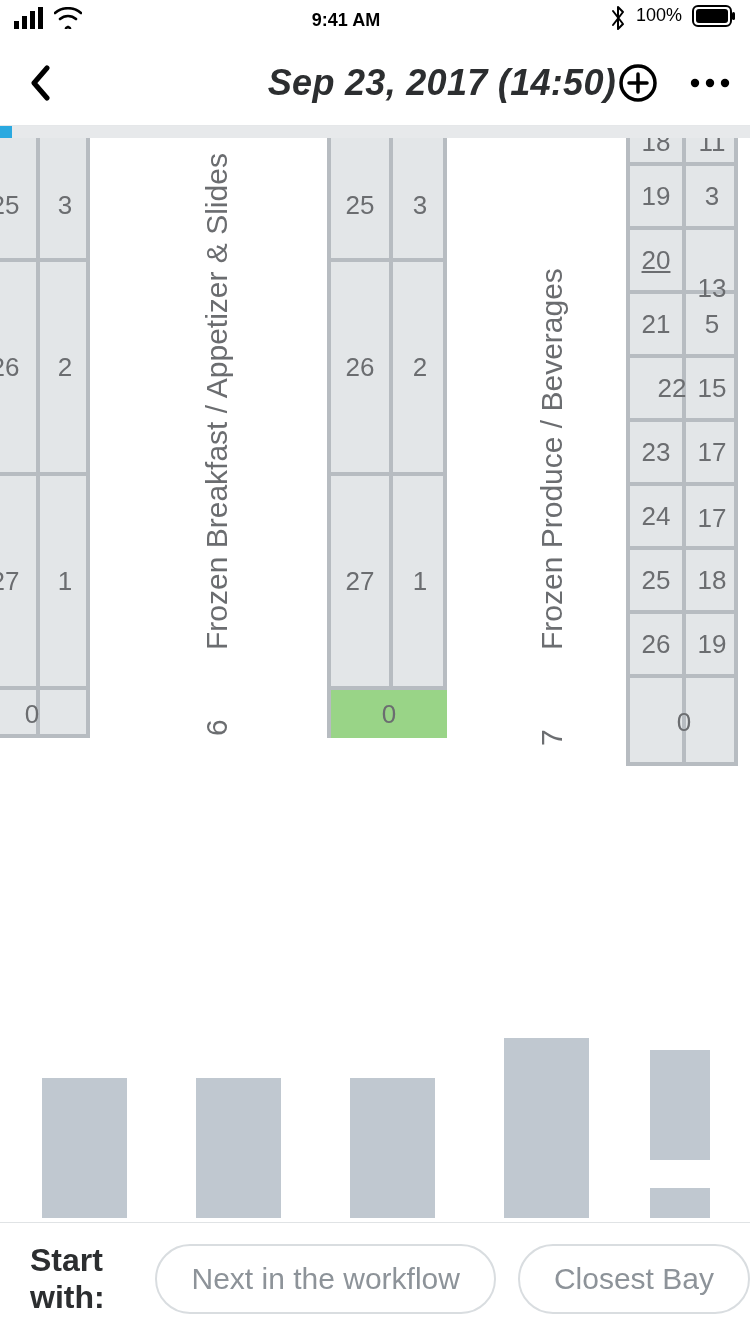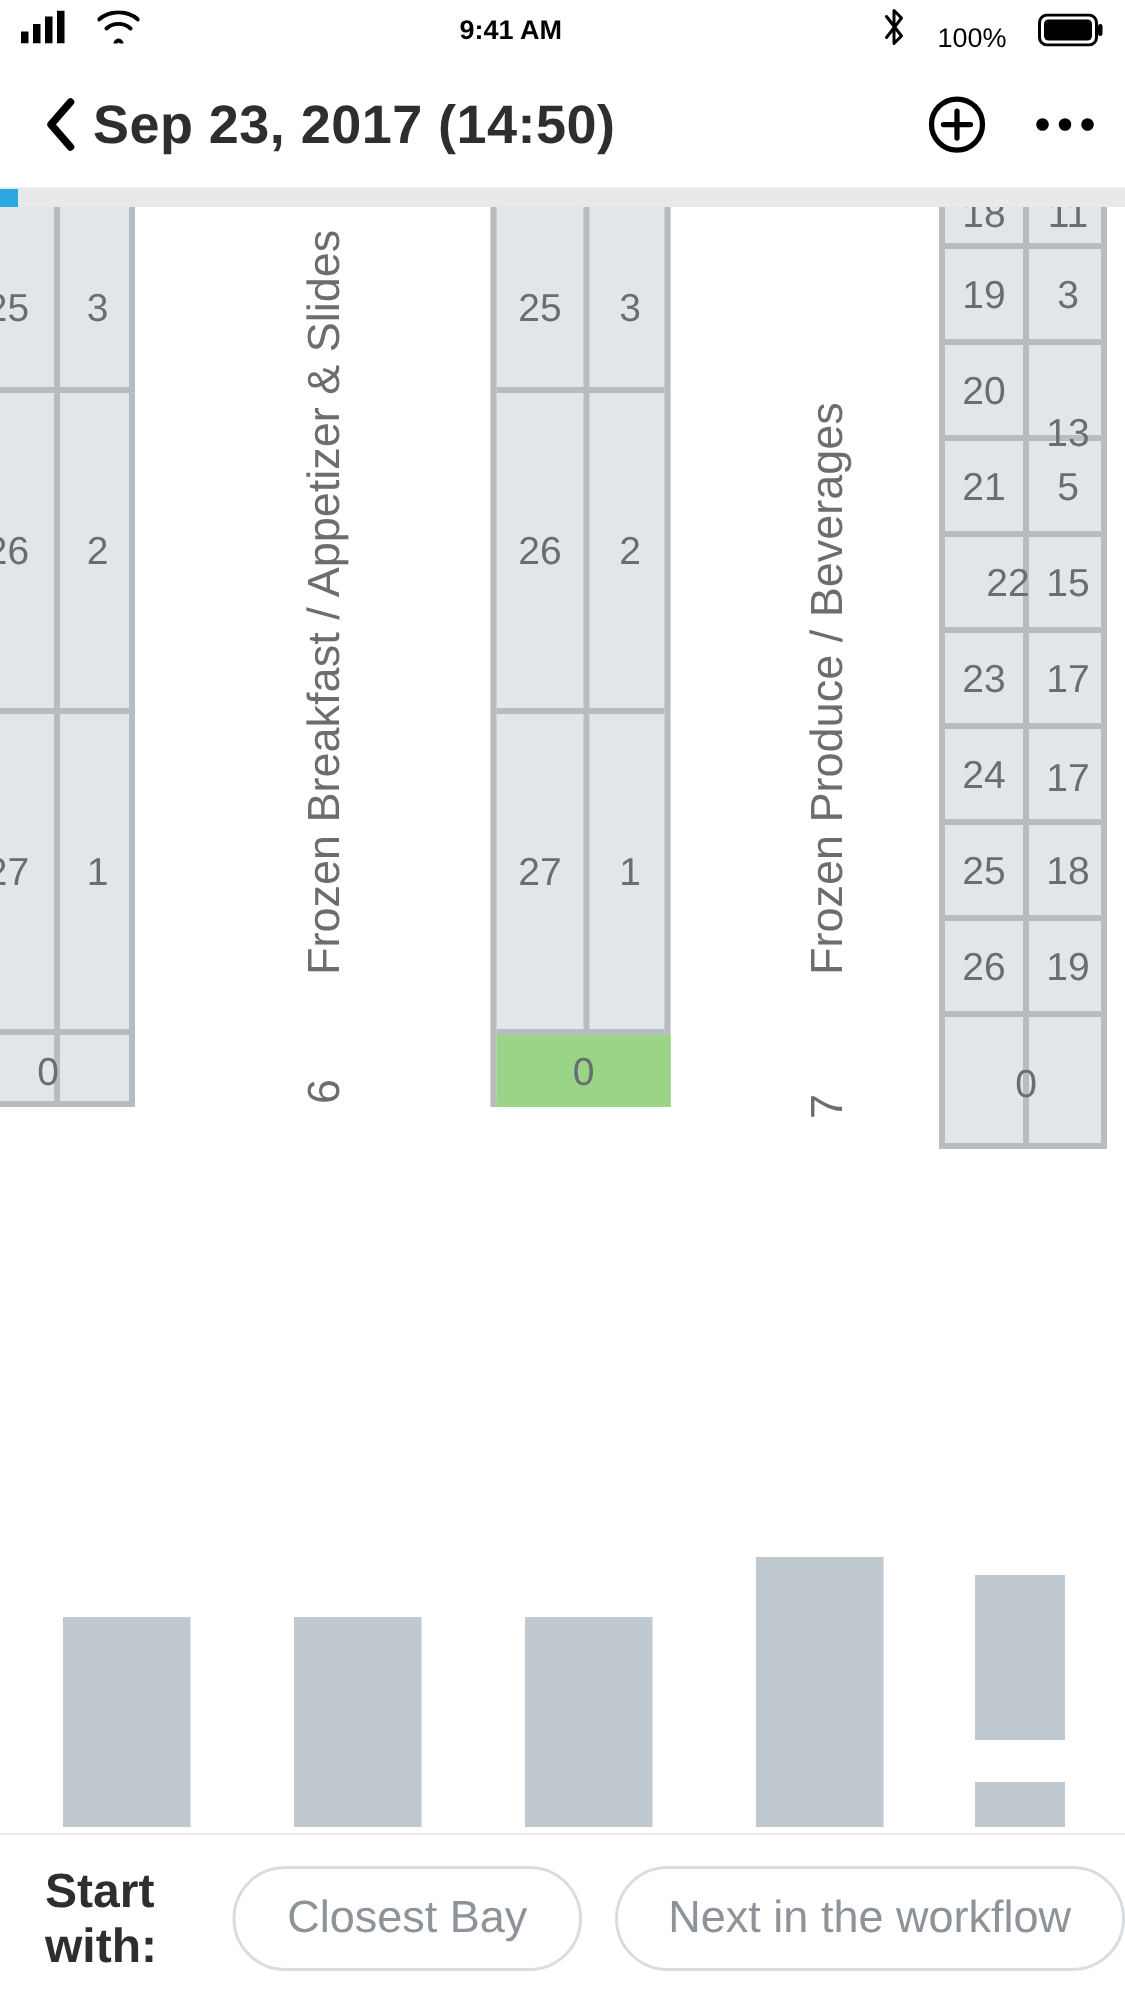--- a/index.html
+++ b/index.html
@@ -1,26 +1,26 @@
 <!DOCTYPE html>
 <html><head>
 <meta charset="utf-8">
 <style>
   * { box-sizing: border-box; margin: 0; padding: 0; }
   html, body { width: 750px; height: 1334px; overflow: hidden; font-family: -apple-system, Helvetica, Arial, sans-serif; background: #fff; color: #3b3d3f; }
 
   
   .status-bar { height: 40px; display: flex; align-items: center; justify-content: space-between; padding: 0 14px; font-size: 18px; font-weight: 500; color: #000; }
-  .sb-left, .sb-right { display: flex; align-items: flex-end; gap: 21px; }
+  .sb-left, .sb-right { display: flex; align-items: flex-start; gap: 10px; }
   .sb-center { font-weight: 600; }
 
   
   .nav { height: 86px; display: flex; align-items: center; padding: 0 18px; border-bottom: 1px solid #e5e7e9; }
   .nav-back { width: 44px; height: 44px; display: flex; align-items: center; justify-content: center; }
-  .nav-title { flex: 1; text-align: left; font-size: 36px; font-weight: 700; color: #2c2e30; letter-spacing: .3px; }
+  .nav-title { flex: 1; text-align: right; font-size: 36px; font-weight: 700; color: #2c2e30; letter-spacing: .3px; font-style: italic; }
   .nav-actions { display: flex; align-items: center; gap: 28px; }
   .nav-btn { width: 44px; height: 44px; display: flex; align-items: center; justify-content: center; }
 
   
   .progress { height: 12px; background: #e7e9eb; position: relative; }
   .progress-fill { position: absolute; top: 0; left: 0; height: 100%; width: 12px; background: #2aa9e0; }
 
   
   .board { position: relative; height: 630px; overflow: hidden; }
   .col-label { position: absolute; transform: rotate(-90deg); transform-origin: left top; font-size: 30px; color: #6b6d70; white-space: nowrap; }
@@ -150,21 +150,21 @@
     <div class="divider-h" style="top:232px;"></div>
     <div class="divider-h" style="top:296px;"></div>
     <div class="divider-h" style="top:360px;"></div>
     <div class="divider-h" style="top:424px;"></div>
     <div class="divider-h" style="top:488px;"></div>
     <div class="divider-h" style="top:552px;"></div>
     <div class="cell" style="left:0; top:0; width:52px; height:40px;">18</div>
     <div class="cell" style="left:56px; top:0; width:52px; height:40px;">11</div>
     <div class="cell" style="left:0; top:44px; width:52px; height:60px;">19</div>
     <div class="cell" style="left:56px; top:44px; width:52px; height:60px;">3</div>
-    <div class="cell" style="left:0; top:108px; width:52px; height:60px;">20</div>
+    <div class="cell" style="left:0; top:108px; width:52px; height:60px;text-decoration:underline;">20</div>
     <div class="cell" style="left:56px; top:108px; width:52px; height:60px;margin-top:28px;">13</div>
     <div class="cell" style="left:0; top:172px; width:52px; height:60px;">21</div>
     <div class="cell" style="left:56px; top:172px; width:52px; height:60px;">5</div>
     <div class="cell" style="left:0; top:236px; width:42px; height:60px;margin-left:21px;">22</div>
     <div class="cell" style="left:56px; top:236px; width:52px; height:60px;">15</div>
     <div class="cell" style="left:0; top:300px; width:52px; height:60px;">23</div>
     <div class="cell" style="left:56px; top:300px; width:52px; height:60px;">17</div>
     <div class="cell" style="left:0; top:364px; width:52px; height:60px;">24</div>
     <div class="cell" style="left:56px; top:364px; width:52px; height:64px;">17</div>
     <div class="cell" style="left:0; top:428px; width:52px; height:60px;">25</div>
@@ -179,15 +179,15 @@
   <div class="block" style="left:42px;  bottom:0; width:85px; height:140px;"></div>
   <div class="block" style="left:196px; bottom:0; width:85px; height:140px;"></div>
   <div class="block" style="left:350px; bottom:0; width:85px; height:140px;"></div>
   <div class="block" style="left:504px; bottom:0; width:85px; height:180px;"></div>
   <div class="block" style="left:650px; bottom:58px; width:60px; height:110px;"></div>
   <div class="block" style="left:650px; bottom:0;  width:60px; height:30px;"></div>
 </div>
 
 <div class="bottom-bar">
   <div class="start-label">Start with:</div>
+  <div class="pill">Next in the workflow</div>
   <div class="pill">Closest Bay</div>
-  <div class="pill">Next in the workflow</div>
 </div>
 
 </body></html>

